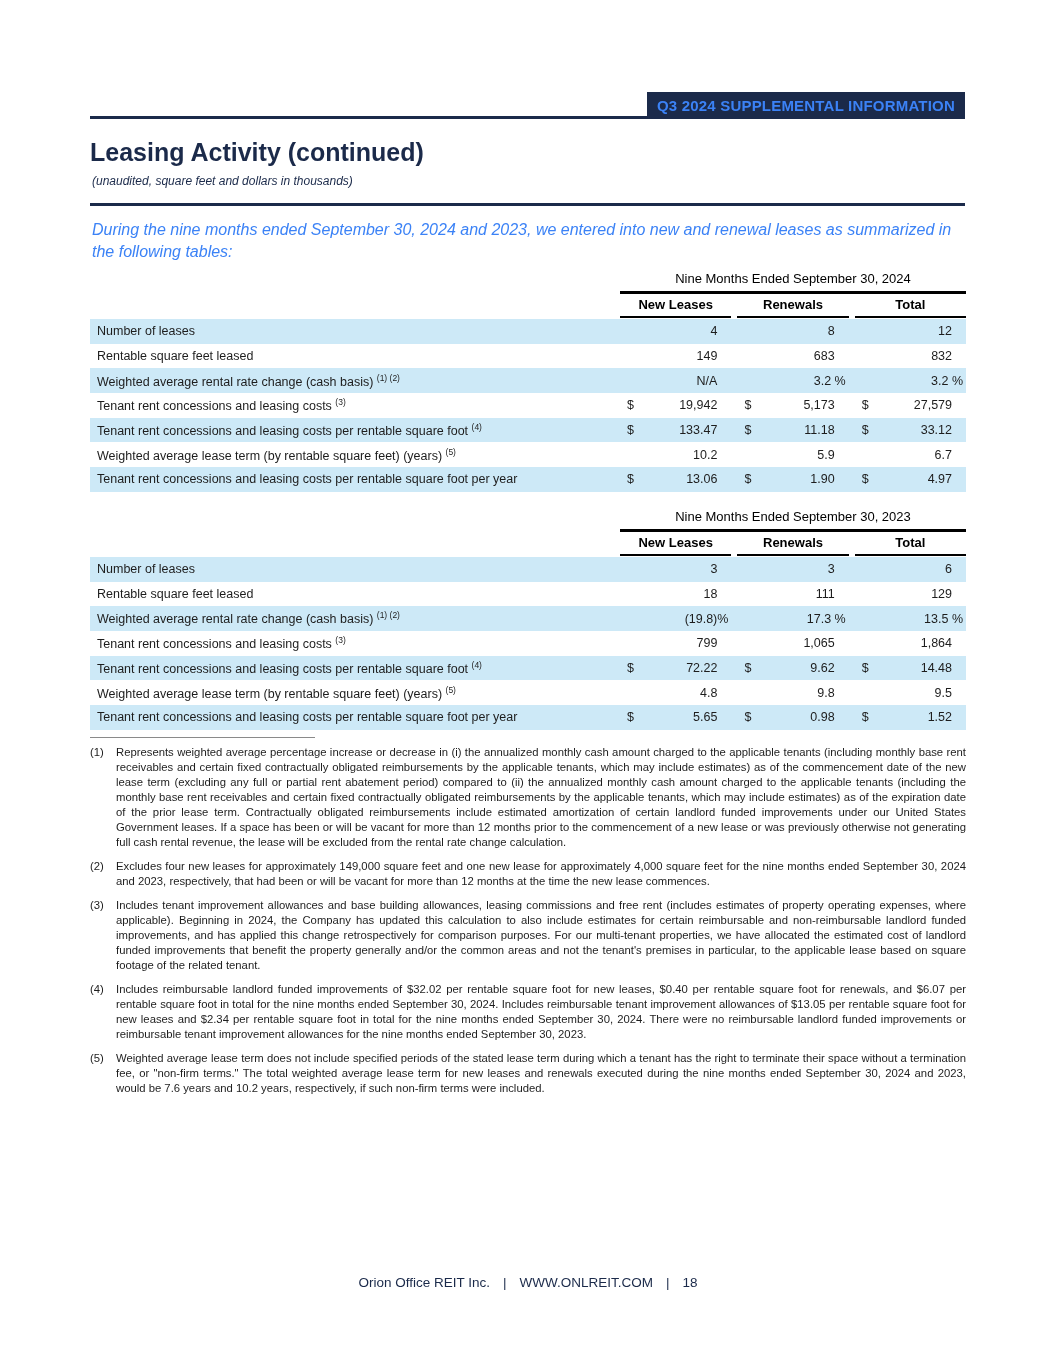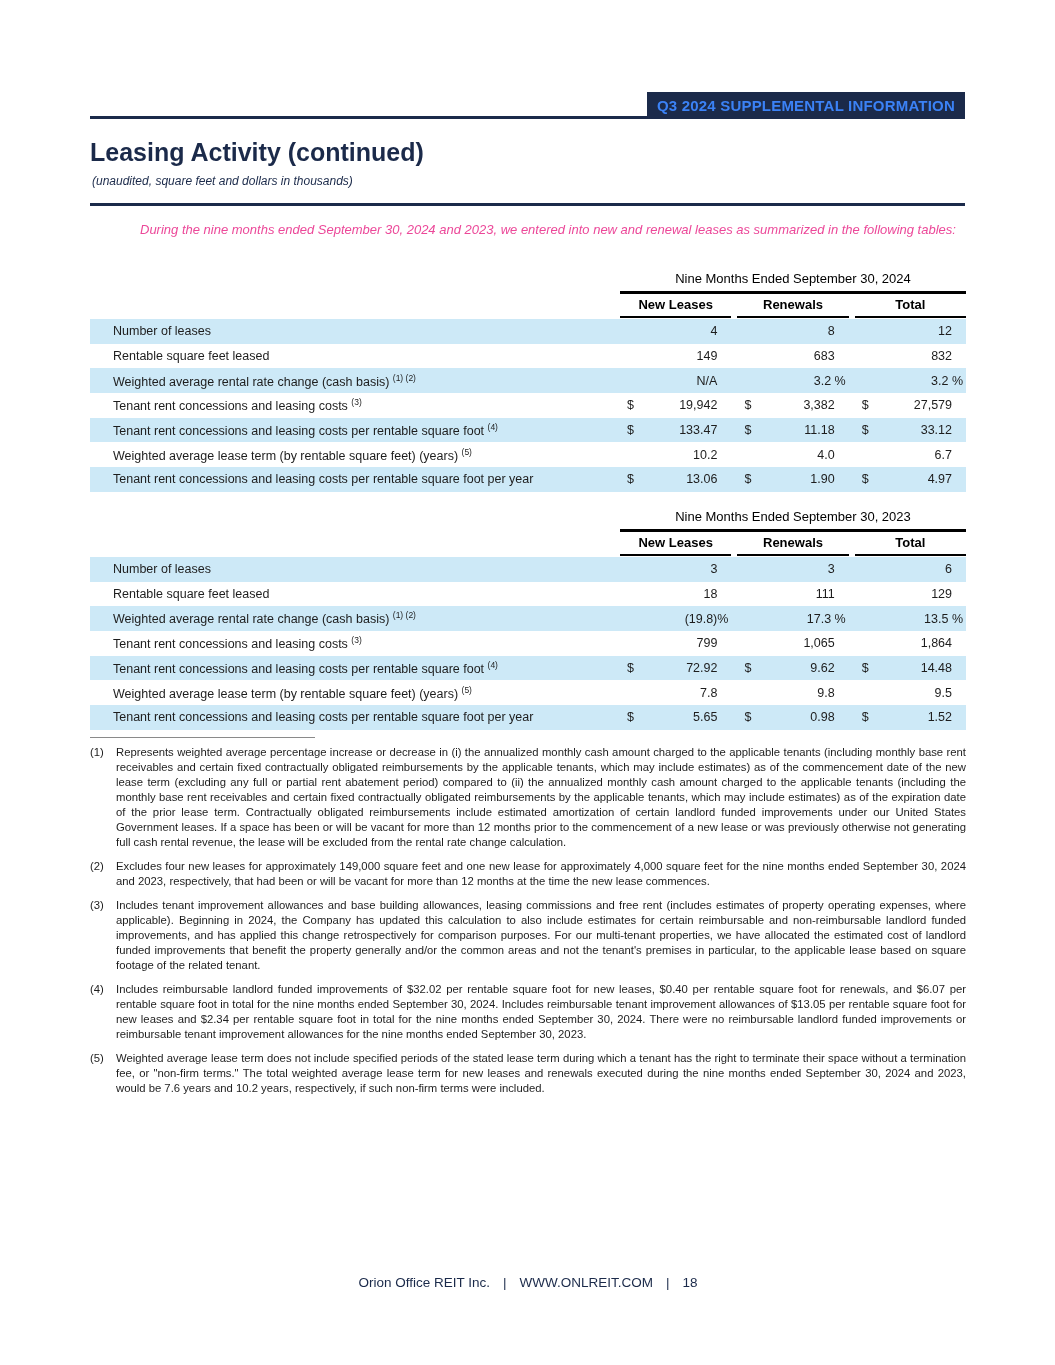--- a/index.html
+++ b/index.html
@@ -8,34 +8,34 @@
   .page { position:relative; width:1055px; height:1365px; background:#ffffff; overflow:hidden; }
 
   
   .banner { position:absolute; top:92px; right:90px; height:26px; background:#1b2a4a;
             color:#3b82f6; font-size:15px; font-weight:600; letter-spacing:.2px;
             display:flex; align-items:center; padding:0 10px; }
   .banner-rule { position:absolute; top:116px; left:90px; width:875px; height:3px; background:#1b2a4a; }
   .page-title { position:absolute; top:138px; left:90px; font-size:25px; font-weight:bold; color:#1b2a4a; }
   .subtitle { position:absolute; top:174px; left:92px; font-size:12px; font-style:italic; color:#1b2a4a; }
   .divider { position:absolute; top:203px; left:90px; width:875px; height:2.5px; background:#1b2a4a; }
-  .intro { position:absolute; top:219px; left:92px; width:860px; font-size:13px; font-style:italic;
-           color:#ec4899; line-height:22px;margin-left:48px; }
+  .intro { position:absolute; top:219px; left:92px; width:860px; font-size:16px; font-style:italic;
+           color:#3b82f6; line-height:22px; }
 
   
   .tables { position:absolute; top:271px; left:90px; width:876px; }
   .tbl { width:876px; margin-bottom:17px; }
   .tbl-right { margin-left:530px; width:346px; }
   .period { text-align:center; font-weight:normal; font-size:13px; color:#000;
             padding-bottom:5px; border-bottom:3px solid #000; }
   .cols { display:flex; gap:6px; margin-top:0; }
   .col { flex:1; text-align:center; font-weight:bold; font-size:13px; color:#000;
          padding:3px 0 4px; border-bottom:2.5px solid #000; }
   .rows { margin-top:1px; }
-  .row { display:flex; align-items:center; height:24.7px; font-size:12.5px;padding-left:16px; }
+  .row { display:flex; align-items:center; height:24.7px; font-size:12.5px; }
   .row.blue { background:#cde9f7; }
   .row .lbl { flex:1; padding-left:7px; white-space:nowrap; }
   .row .lbl sup { font-size:8.5px; }
   .grp { width:111.3px; flex:none; display:flex; justify-content:space-between; align-items:center; }
   .grp + .grp { margin-left:6px; }
   .grp .cur { padding-left:7px; }
   .grp .cur.hidden { visibility:hidden; }
   .grp .val { text-align:right; padding-right:14px; white-space:nowrap; }
   .grp .val.pct { padding-right:3px; }
 
@@ -125,21 +125,21 @@
             </div>
           </div>
           <div class="row">
             <div class="lbl">Tenant rent concessions and leasing costs <sup>(3)</sup></div>
             <div class="grp">
               <span class="cur">$</span>
               <span class="val">19,942</span>
             </div>
             <div class="grp">
               <span class="cur">$</span>
-              <span class="val">3,382</span>
+              <span class="val">5,173</span>
             </div>
             <div class="grp">
               <span class="cur">$</span>
               <span class="val">27,579</span>
             </div>
           </div>
           <div class="row blue">
             <div class="lbl">Tenant rent concessions and leasing costs per rentable square foot <sup>(4)</sup></div>
             <div class="grp">
               <span class="cur">$</span>
@@ -155,21 +155,21 @@
             </div>
           </div>
           <div class="row">
             <div class="lbl">Weighted average lease term (by rentable square feet) (years) <sup>(5)</sup></div>
             <div class="grp">
               <span class="cur hidden">$</span>
               <span class="val">10.2</span>
             </div>
             <div class="grp">
               <span class="cur hidden">$</span>
-              <span class="val">4.0</span>
+              <span class="val">5.9</span>
             </div>
             <div class="grp">
               <span class="cur hidden">$</span>
               <span class="val">6.7</span>
             </div>
           </div>
           <div class="row blue">
             <div class="lbl">Tenant rent concessions and leasing costs per rentable square foot per year</div>
             <div class="grp">
               <span class="cur">$</span>
@@ -253,36 +253,36 @@
             </div>
             <div class="grp">
               <span class="cur hidden">$</span>
               <span class="val">1,864</span>
             </div>
           </div>
           <div class="row blue">
             <div class="lbl">Tenant rent concessions and leasing costs per rentable square foot <sup>(4)</sup></div>
             <div class="grp">
               <span class="cur">$</span>
-              <span class="val">72.92</span>
+              <span class="val">72.22</span>
             </div>
             <div class="grp">
               <span class="cur">$</span>
               <span class="val">9.62</span>
             </div>
             <div class="grp">
               <span class="cur">$</span>
               <span class="val">14.48</span>
             </div>
           </div>
           <div class="row">
             <div class="lbl">Weighted average lease term (by rentable square feet) (years) <sup>(5)</sup></div>
             <div class="grp">
               <span class="cur hidden">$</span>
-              <span class="val">7.8</span>
+              <span class="val">4.8</span>
             </div>
             <div class="grp">
               <span class="cur hidden">$</span>
               <span class="val">9.8</span>
             </div>
             <div class="grp">
               <span class="cur hidden">$</span>
               <span class="val">9.5</span>
             </div>
           </div>

